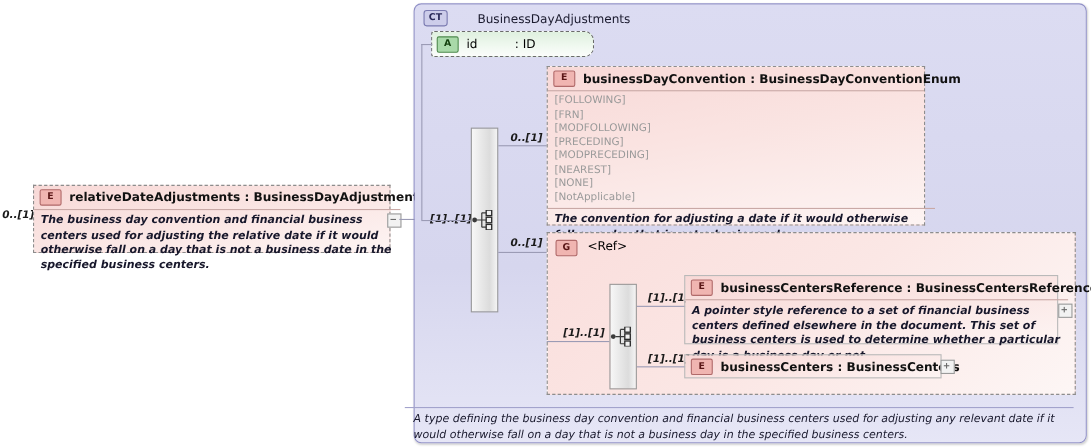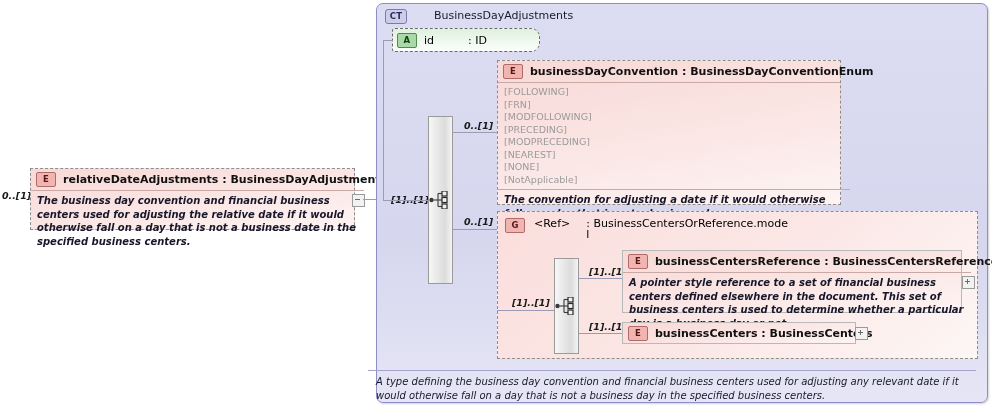--- a/index.html
+++ b/index.html
@@ -51,21 +51,21 @@
 
   
   .ct-box {
     border: 1px solid #8e8ec6;
     border-radius: 7px;
     background: linear-gradient(180deg,#dcdcf2 0%, #d6d6ee 60%, #e6e6f6 100%);
     box-shadow: 1px 1px 2px rgba(0,0,0,0.18);
   }
   .ct-header {
     display: flex;
-    align-items: flex-start;
+    align-items: flex-end;
     gap: 7px;
     padding: 5px 0 0 8px;
   }
   .badge {
     display: inline-flex;
     align-items: center;
     justify-content: center;
     font-size: 8.5px;
     font-weight: bold;
     letter-spacing: 0.2px;
@@ -283,24 +283,20 @@
   </div>
   <div class="el-doc" style="width:340px;">The convention for adjusting a date if it would otherwise fall on a day that is not a business day.</div>
 </div>
 
 <div class="abs g-box" style="left:497px; top:211px; width:481px; height:148px;">
   <div class="g-head">
     <span class="badge badge-g">G</span>
     <span>
       <span class="g-ref">&lt;Ref&gt;</span>
     </span>
-    <span>
-      <span class="g-type">: BusinessCentersOrReference.mode</span>
-      <span class="g-caret">l</span>
-    </span>
   </div>
 </div>
 
 <div class="abs hline" style="left:497px; top:310px; width:57px;"></div>
 <div class="abs card" style="left:512px; top:297px;">[1]..[1]</div>
 
 <div class="abs seq" style="left:554px; top:258px; width:25px; height:96px;">
   <svg width="23" height="18" viewBox="0 0 23 18">
     <circle cx="2.5" cy="9" r="2.2" fill="#3a3a3a"></circle>
     <line x1="4.5" y1="9" x2="9" y2="9" stroke="#3a3a3a" stroke-width="1.1"></line>

